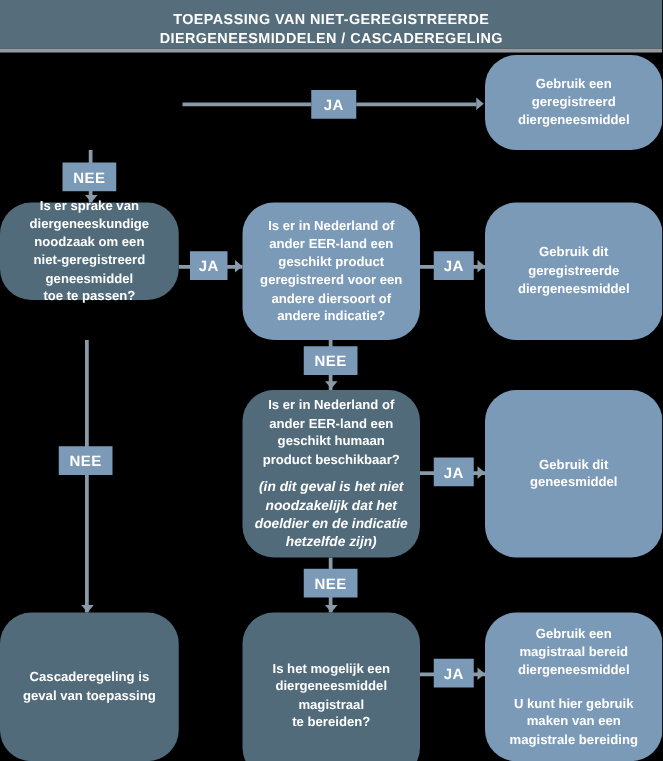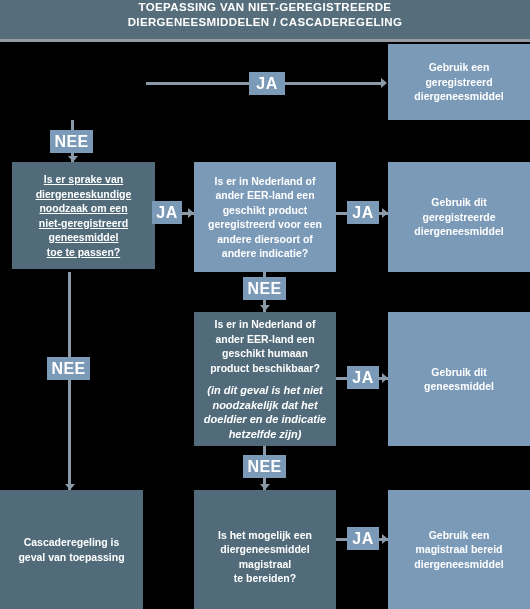--- a/index.html
+++ b/index.html
@@ -19,21 +19,21 @@
   
   .header-bar {
     position: absolute;
     left: 0;
     top: 0;
     width: 530px;
     height: 39px;
     background: #566e7b;
     box-sizing: border-box;
     display: flex;
-    align-items: flex-start;
+    align-items: flex-end;
     justify-content: center;
   }
   .header-title {
     color: #ffffff;
     font-size: 11.5px;
     font-weight: bold;
     line-height: 15px;
     letter-spacing: .35px;
     text-align: center;
     white-space: pre-line;
@@ -55,20 +55,21 @@
     display: flex;
     flex-direction: column;
     align-items: center;
     justify-content: center;
     text-align: center;
     color: #ffffff;
     font-size: 10.5px;
     font-weight: bold;
     line-height: 14.5px;
     padding: 6px 8px;
+    border-radius: 25px;
   }
   .node.light { background: #7b9ab8; }
   .node.dark  { background: #516b7a; }
   .node .main { white-space: pre-line; }
   .node .note {
     white-space: pre-line;
     font-style: italic;
     font-weight: bold;
     font-size: 11px;
     line-height: 14.5px;
@@ -102,21 +103,21 @@
     border-top: 5px solid transparent;
     border-bottom: 5px solid transparent;
     border-left: 6px solid #8a9aa8;
   }
 
   
   .badge {
     position: absolute;
     background: #7b9ab8;
     color: #ffffff;
-    font-size: 16px;
+    font-size: 12px;
     font-weight: bold;
     letter-spacing: .4px;
     display: flex;
     align-items: center;
     justify-content: center;
     box-sizing: border-box;
   }
 </style>
 </head>
 <body>
@@ -161,21 +162,21 @@
   <div class="conn h" style="left:378px; top:538px; width:10px;"></div>
   <div class="arrow-right" style="left:382px; top:534px;"></div>
 
 
   <div class="node light" style="left:388px; top:44px; width:142px; height:76px;">
     <div class="main">Gebruik een
 geregistreerd
 diergeneesmiddel</div>
   </div>
 
-  <div class="node dark" style="left:12px; top:162px; width:143px; height:107px;text-decoration:underline;">
+  <div class="node dark" style="left:0px; top:162px; width:143px; height:78px;">
     <div class="main">Is er sprake van
 diergeneeskundige
 noodzaak om een
 niet-geregistreerd
 geneesmiddel
 toe te passen?</div>
   </div>
 
   <div class="node light" style="left:194px; top:162px; width:142px; height:110px;">
     <div class="main">Is er in Nederland of
@@ -217,20 +218,23 @@
     <div class="main">Is het mogelijk een
 diergeneesmiddel
 magistraal
 te bereiden?</div>
   </div>
 
   <div class="node light" style="left:388px; top:490px; width:142px; height:119px;">
     <div class="main">Gebruik een
 magistraal bereid
 diergeneesmiddel</div>
+    <div class="second">U kunt hier gebruik
+maken van een
+magistrale bereiding</div>
   </div>
 
   <div class="badge" style="left:249px; top:72px; width:36px; height:23px;">JA</div>
 
   <div class="badge" style="left:50px; top:130px; width:43px; height:23px;">NEE</div>
 
   <div class="badge" style="left:152px; top:201px; width:30px; height:23px;">JA</div>
 
   <div class="badge" style="left:347px; top:201px; width:32px; height:23px;">JA</div>
 

